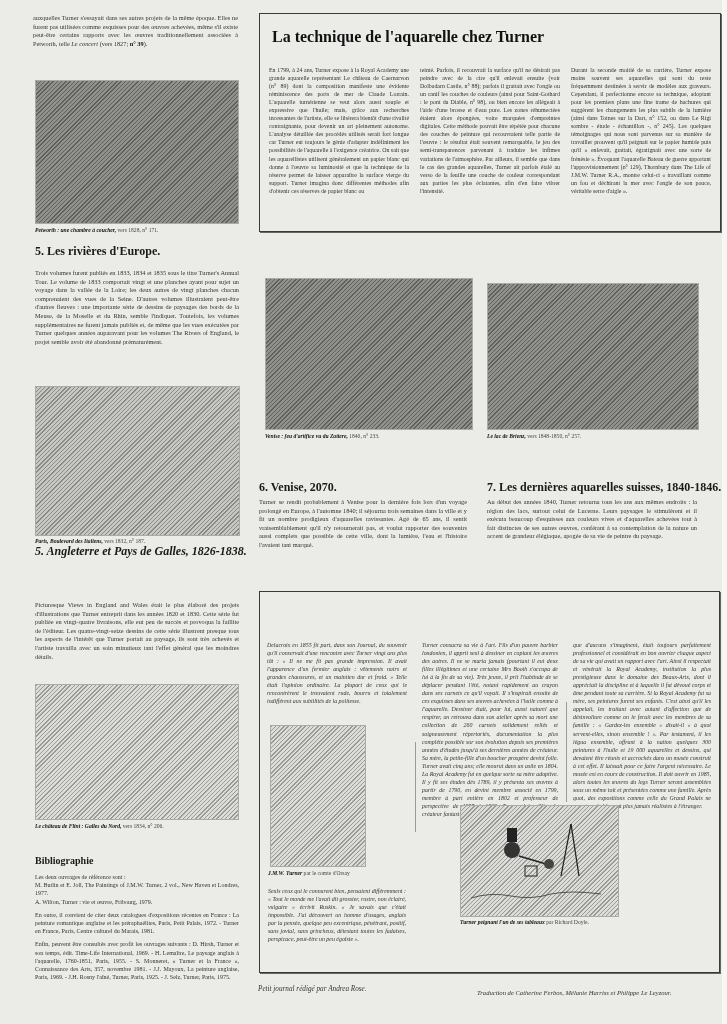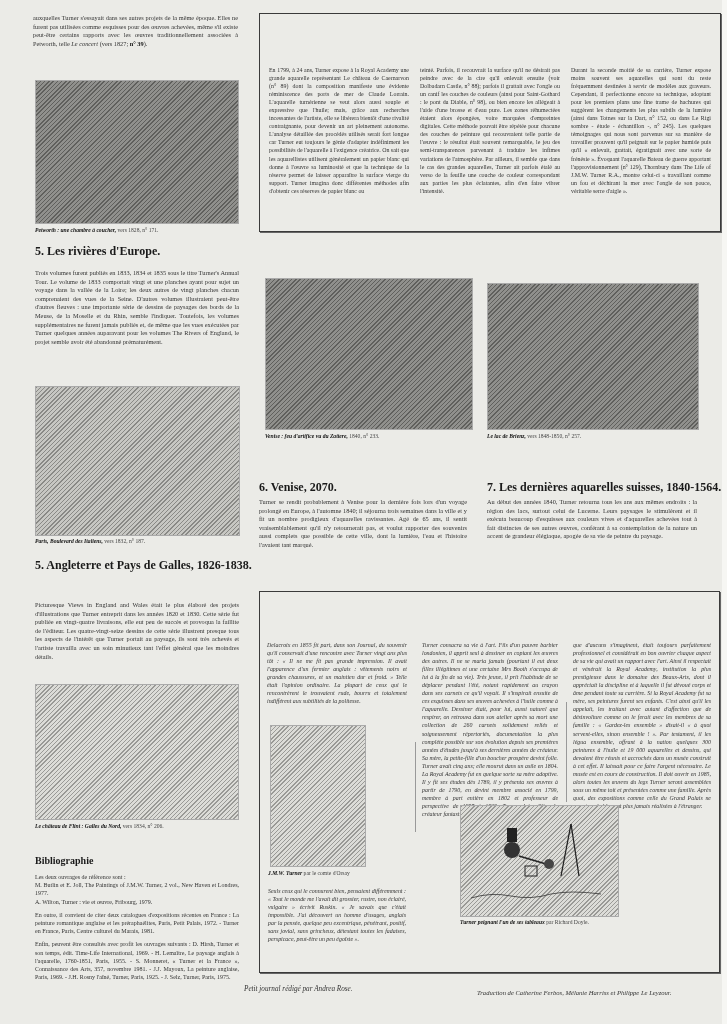--- a/index.html
+++ b/index.html
@@ -33,51 +33,52 @@
 
 <div class="abs img dark" style="left:35px;top:80px;width:202px;height:142px;"></div>
 <p class="abs cap" style="left:35px;top:227px;width:210px;"><b>Petworth : une chambre à coucher,</b><span> vers 1828, n° 171.</span></p>
 
 <div class="abs h2" style="left:35px;top:244px;">5. Les rivières d'Europe.</div>
 <p class="abs txt" style="left:35px;top:269px;width:204px;">Trois volumes furent publiés en 1833, 1834 et 1835 sous le titre Turner's Annual Tour. Le volume de 1833 comportait vingt et une planches ayant pour sujet un voyage dans la vallée de la Loire; les deux autres de vingt planches chacun comprenaient des vues de la Seine. D'autres volumes illustraient peut-être d'autres fleuves : une importante série de dessins de paysages des bords de la Meuse, de la Moselle et du Rhin, semble l'indiquer. Toutefois, les volumes supplémentaires ne furent jamais publiés et, de même que les vues exécutées par Turner quelques années auparavant pour les volumes The Rivers of England, le projet semble avoir été abandonné prématurément.</p>
 
 <div class="abs img" style="left:35px;top:386px;width:203px;height:148px;"></div>
 <p class="abs cap" style="left:35px;top:538px;width:210px;"><b>Paris, Boulevard des Italiens,</b><span> vers 1832, n° 187.</span></p>
 
-<div class="abs h2" style="left:35px;top:558px;">5. Angleterre et Pays de Galles, 1826-1838.</div>
+<div class="abs h2" style="left:35px;top:544px;font-style:italic;">5. Angleterre et Pays de Galles, 1826-1838.</div>
 <p class="abs txt" style="left:35px;top:601px;width:204px;">Picturesque Views in England and Wales était le plus élaboré des projets d'illustrations que Turner entreprit dans les années 1820 et 1830. Cette série fut publiée en vingt-quatre livraisons, elle eut peu de succès et provoqua la faillite de l'éditeur. Les quatre-vingt-seize dessins de cette série illustrent presque tous les aspects de l'intérêt que Turner portait au paysage, ils sont très achevés et l'artiste travailla avec un soin minutieux tant l'effet général que les moindres détails.</p>
 
 <div class="abs img light" style="left:35px;top:684px;width:202px;height:134px;"></div>
 <p class="abs cap" style="left:35px;top:823px;width:210px;"><b>Le château de Flint : Galles du Nord,</b><span> vers 1834, n° 206.</span></p>
 
 <div class="abs h2" style="left:35px;top:855px;font-size:10px;">Bibliographie</div>
 <div class="abs bib" style="left:35px;top:873px;width:204px;">
   <p>Les deux ouvrages de référence sont :</p>
   <p>M. Butlin et E. Joll, The Paintings of J.M.W. Turner, 2 vol., New Haven et Londres, 1977.</p>
   <p>A. Wilton, Turner : vie et œuvre, Fribourg, 1979.</p>
   <p style="margin-top:5px;">En outre, il convient de citer deux catalogues d'expositions récentes en France : La peinture romantique anglaise et les préraphaélites, Paris, Petit Palais, 1972. - Turner en France, Paris, Centre culturel du Marais, 1981.</p>
   <p style="margin-top:5px;">Enfin, peuvent être consultés avec profit les ouvrages suivants : D. Hirsh, Turner et son temps, édit. Time-Life International, 1969. - H. Lemaître, Le paysage anglais à l'aquarelle, 1760-1851, Paris, 1955. - S. Monneret, « Turner et la France », Connaissance des Arts, 357, novembre 1981. - J.J. Mayoux, La peinture anglaise, Paris, 1969. - J.H. Rosny l'aîné, Turner, Paris, 1925. - J. Selz, Turner, Paris, 1975.</p>
 </div>
 
 <div class="abs box" style="left:259px;top:13px;width:460px;height:217px;">
+  <div class="abs boxtitle" style="left:12px;top:14px;">La technique de l'aquarelle chez Turner</div>
   <p class="abs col3" style="left:9px;top:52px;width:140px;">En 1799, à 24 ans, Turner expose à la Royal Academy une grande aquarelle représentant Le château de Caernarvon (n° 89) dont la composition manifeste une évidente réminiscence des ports de mer de Claude Lorrain. L'aquarelle turnérienne se veut alors aussi souple et expressive que l'huile; mais, grâce aux recherches incessantes de l'artiste, elle se libérera bientôt d'une rivalité contraignante, pour devenir un art pleinement autonome. L'analyse détaillée des procédés utilisés serait fort longue car Turner eut toujours le génie d'adapter indéfiniment les possibilités de l'aquarelle à l'exigence créatrice. On sait que les aquarellistes utilisent généralement un papier blanc qui donne à l'œuvre sa luminosité et que la technique de la réserve permet de laisser apparaître la surface vierge du support. Turner imagina donc différentes méthodes afin d'obtenir ces réserves de papier blanc ou</p>
   <p class="abs col3" style="left:160px;top:52px;width:140px;">teinté. Parfois, il recouvrait la surface qu'il ne désirait pas peindre avec de la cire qu'il enlevait ensuite (voir Dolbadarn Castle, n° 88); parfois il grattait avec l'ongle ou un canif les couches de couleurs (ainsi pour Saint-Gothard : le pont du Diable, n° 98), ou bien encore les allégeait à l'aide d'une brosse et d'eau pure. Les zones réhumectées étaient alors épongées, voire marquées d'empreintes digitales. Cette méthode pouvait être répétée pour chacune des couches de peinture qui recouvraient telle partie de l'œuvre : le résultat était souvent remarquable, le jeu des semi-transparences parvenant à traduire les infimes variations de l'atmosphère. Par ailleurs, il semble que dans le cas des grandes aquarelles, Turner ait parfois étalé au verso de la feuille une couche de couleur correspondant aux parties les plus éclatantes, afin d'en faire vibrer l'intensité.</p>
   <p class="abs col3" style="left:311px;top:52px;width:140px;">Durant la seconde moitié de sa carrière, Turner expose moins souvent ses aquarelles qui sont du reste fréquemment destinées à servir de modèles aux graveurs. Cependant, il perfectionne encore sa technique, adoptant pour les premiers plans une fine trame de hachures qui suggèrent les changements les plus subtils de la lumière (ainsi dans Totnes sur la Dart, n° 152, ou dans Le Rigi sombre - étude - échantillon -, n° 245). Les quelques témoignages qui nous sont parvenus sur sa manière de travailler prouvent qu'il peignait sur le papier humide puis qu'il « enlevait, grattait, égratignait avec une sorte de frénésie ». Évoquant l'aquarelle Bateau de guerre apportant l'approvisionnement (n° 129), Thornbury dans The Life of J.M.W. Turner R.A., montre celui-ci « travaillant comme un fou et déchirant la mer avec l'ongle de son pouce, véritable serre d'aigle ».</p>
 </div>
 
 <div class="abs img dark" style="left:265px;top:278px;width:206px;height:150px;"></div>
 <p class="abs cap" style="left:265px;top:433px;width:215px;"><b>Venise : feu d'artifice vu du Zattere,</b><span> 1840, n° 233.</span></p>
 
 <div class="abs img dark" style="left:487px;top:283px;width:210px;height:145px;"></div>
 <p class="abs cap" style="left:487px;top:433px;width:215px;"><b>Le lac de Brienz,</b><span> vers 1848-1850, n° 257.</span></p>
 
 <div class="abs h2" style="left:259px;top:480px;">6. Venise, 2070.</div>
 <p class="abs txt" style="left:259px;top:498px;width:208px;">Turner se rendit probablement à Venise pour la dernière fois lors d'un voyage prolongé en Europe, à l'automne 1840; il séjourna trois semaines dans la ville et y fit un nombre prodigieux d'aquarelles ravissantes. Agé de 65 ans, il sentit vraisemblablement qu'il n'y retournerait pas, et voulut rapporter des souvenirs aussi complets que possible de cette ville, dont la lumière, l'eau et l'histoire l'avaient tant marqué.</p>
 
-<div class="abs h2" style="left:487px;top:480px;">7. Les dernières aquarelles suisses, 1840-1564.</div>
+<div class="abs h2" style="left:487px;top:480px;">7. Les dernières aquarelles suisses, 1840-1846.</div>
 <p class="abs txt" style="left:487px;top:498px;width:210px;">Au début des années 1840, Turner retourna tous les ans aux mêmes endroits : la région des lacs, surtout celui de Lucerne. Leurs paysages le stimulèrent et il exécuta beaucoup d'esquisses aux couleurs vives et d'aquarelles achevées tout à fait distinctes de ses autres œuvres, conférant à sa contemplation de la nature un accent de grandeur élégiaque, apogée de sa vie de peintre du paysage.</p>
 
 <div class="abs box" style="left:259px;top:591px;width:459px;height:380px;">
   <p class="abs col3 ital" style="left:7px;top:49px;width:140px;">Delacroix en 1855 fit part, dans son Journal, du souvenir qu'il conservait d'une rencontre avec Turner vingt ans plus tôt : « Il ne me fit pas grande impression. Il avait l'apparence d'un fermier anglais : vêtements noirs et grandes chaussures, et un maintien dur et froid. » Telle était l'opinion ordinaire. La plupart de ceux qui le rencontrèrent le trouvaient rude, bourru et totalement indifférent aux subtilités de la politesse.</p>
   <div class="abs img light" style="left:10px;top:133px;width:94px;height:140px;"></div>
   <p class="abs cap" style="left:8px;top:278px;width:140px;"><b>J.M.W. Turner</b><span> par le comte d'Orsay</span></p>
   <p class="abs col3 ital" style="left:8px;top:295px;width:138px;">Seuls ceux qui le connurent bien, pensaient différemment : « Tout le monde me l'avait dit grossier, rustre, non éclairé, vulgaire » écrivit Ruskin. « Je savais que c'était impossible. J'ai découvert un homme d'usages, anglais par la pensée, quelque peu excentrique, pénétrant, positif, sans jovial, sans grincheux, détestant toutes les fadaises, perspicace, peut-être un peu égoïste ».</p>
   <div class="vline" style="left:155px;top:150px;height:90px;"></div>
   <p class="abs col3 ital" style="left:162px;top:49px;width:136px;">Turner consacra sa vie à l'art. Fils d'un pauvre barbier londonien, il apprit seul à dessiner en copiant les œuvres des autres. Il ne se maria jamais (pourtant il eut deux filles illégitimes et une certaine Mrs Booth s'occupa de lui à la fin de sa vie). Très jeune, il prit l'habitude de se déplacer pendant l'été, notant rapidement au crayon dans ses carnets ce qu'il voyait. Il s'inspirait ensuite de ces esquisses dans ses œuvres achevées à l'huile comme à l'aquarelle. Dessiner était, pour lui, aussi naturel que respirer, on retrouva dans son atelier après sa mort une collection de 260 carnets solidement reliés et soigneusement répertoriés, documentation la plus complète possible sur son évolution depuis ses premières années d'études jusqu'à ses dernières années de créateur. Sa mère, la petite-fille d'un boucher prospère devint folle. Turner avait cinq ans; elle mourut dans un asile en 1804. La Royal Academy fut en quelque sorte sa mère adoptive. Il y fit ses études dès 1789, il y présenta ses œuvres à partir de 1790, en devint membre associé en 1799, membre à part entière en 1802 et professeur de perspective de 1807 à 1838. Turner, loin d'être le créateur fantastique, extravagant et romantique</p>
   <div class="vline" style="left:306px;top:110px;height:100px;"></div>
@@ -90,16 +91,16 @@
       <circle cx="88" cy="58" r="5" fill="#444"></circle>
       <rect x="64" y="60" width="12" height="10" fill="none" stroke="#222"></rect>
       <line x1="110" y1="18" x2="100" y2="70" stroke="#222" stroke-width="1.3"></line>
       <line x1="110" y1="18" x2="118" y2="70" stroke="#222" stroke-width="1.3"></line>
       <path d="M10 92 q20 -6 40 -2 q20 4 40 -2 q20 -4 50 0" fill="none" stroke="#333" stroke-width="0.8"></path>
     </svg>
   </div>
   <p class="abs cap" style="left:200px;top:327px;width:170px;"><b>Turner peignant l'un de ses tableaux</b><span> par Richard Doyle.</span></p>
 </div>
 
-<div class="abs foot" style="left:244px;top:985px;">Petit journal rédigé par Andrea Rose.</div>
+<div class="abs foot" style="left:258px;top:985px;">Petit journal rédigé par Andrea Rose.</div>
 <div class="abs foot" style="left:477px;top:989px;font-size:6.6px;">Traduction de Catherine Ferbos, Mélanie Harriss et Philippe Le Leyzour.</div>
 
 <div class="abs" style="left:722px;top:0;width:5px;height:1024px;background:#f6f6f3;"></div>
 
 </body></html>

